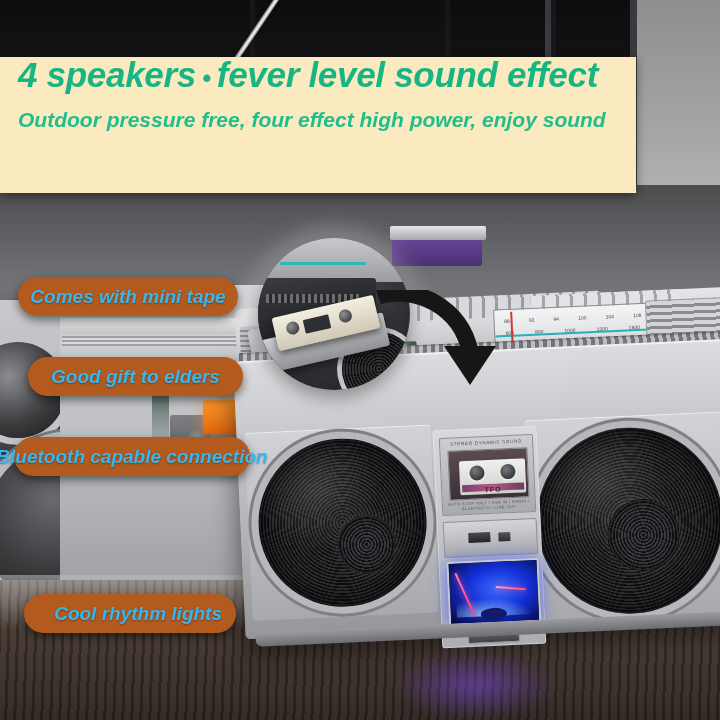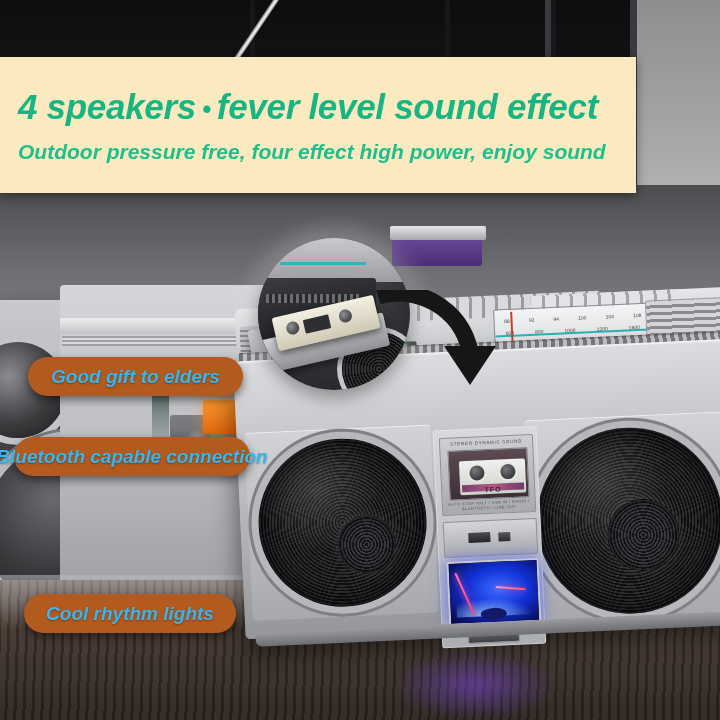--- a/index.html
+++ b/index.html
@@ -376,21 +376,21 @@
   }
 
   
   .arrow{position:absolute;left:370px;top:290px;width:150px;height:95px;}
 
   
   .banner{
     position:absolute;left:0;top:57px;width:636px;height:136px;
     background:#fbe9c0;
     box-shadow:0 3px 10px rgba(0,0,0,.45);
-    display:flex;flex-direction:column;justify-content:center;
+    display:flex;flex-direction:column;
     padding-left:18px;box-sizing:border-box;
   }
   .banner h1{
     margin:0;font-size:35px;font-weight:bold;font-style:italic;
     color:#17b583;letter-spacing:-.3px;line-height:1;
     font-family:"Liberation Sans",sans-serif;white-space:nowrap;
   }
   .banner h1 .dot{font-size:26px;vertical-align:middle;padding:0 6px;}
   .banner h2{
     margin:17px 0 0 0;font-size:21px;font-weight:bold;font-style:italic;
@@ -410,21 +410,21 @@
   .pill span{
     font-size:19px;font-weight:bold;font-style:italic;
     color:#37b6f0;white-space:nowrap;line-height:1;
     text-shadow:0 1px 2px rgba(0,0,0,.35);
     font-family:"Liberation Sans",sans-serif;
   }
   #pill0{left:18px;top:277px;width:220px;height:39px;}
   #pill1{left:28px;top:357px;width:215px;height:39px;}
   #pill2{left:14px;top:437px;width:236px;height:39px;}
   #pill3{left:16px;top:514px;width:238px;height:39px;}
-  #pill4{left:24px;top:594px;width:212px;height:39px;}
+  #pill4{left:24px;top:594px;width:212px;height:39px;justify-content:flex-end;}
 </style>
 </head>
 <body>
 
 <div id="stage">
 
   <div class="photo">
 
     <div class="wall"></div>
     <div class="wall-dark-left"></div>
@@ -600,20 +600,23 @@
       <polygon points="74,56 126,56 100,95" fill="#161616"></polygon>
     </svg>
 
   </div>
 
   <div class="banner">
     <h1><span>4 speakers</span><span class="dot">•</span><span>fever level sound effect</span></h1>
     <h2>Outdoor pressure free, four effect high power, enjoy sound</h2>
   </div>
 
+  <div class="pill" id="pill0">
+    <span>Comes with mini tape</span>
+  </div>
   <div class="pill" id="pill1">
     <span>Good gift to elders</span>
   </div>
   <div class="pill" id="pill2">
     <span>Bluetooth capable connection</span>
   </div>
   <div class="pill" id="pill4">
     <span>Cool rhythm lights</span>
   </div>
 

